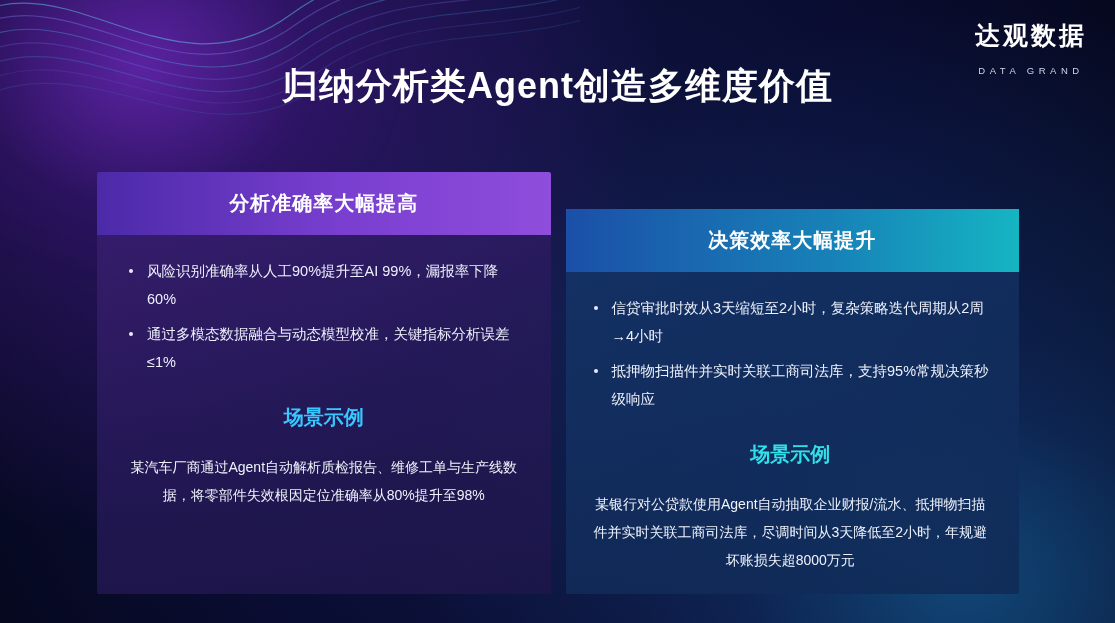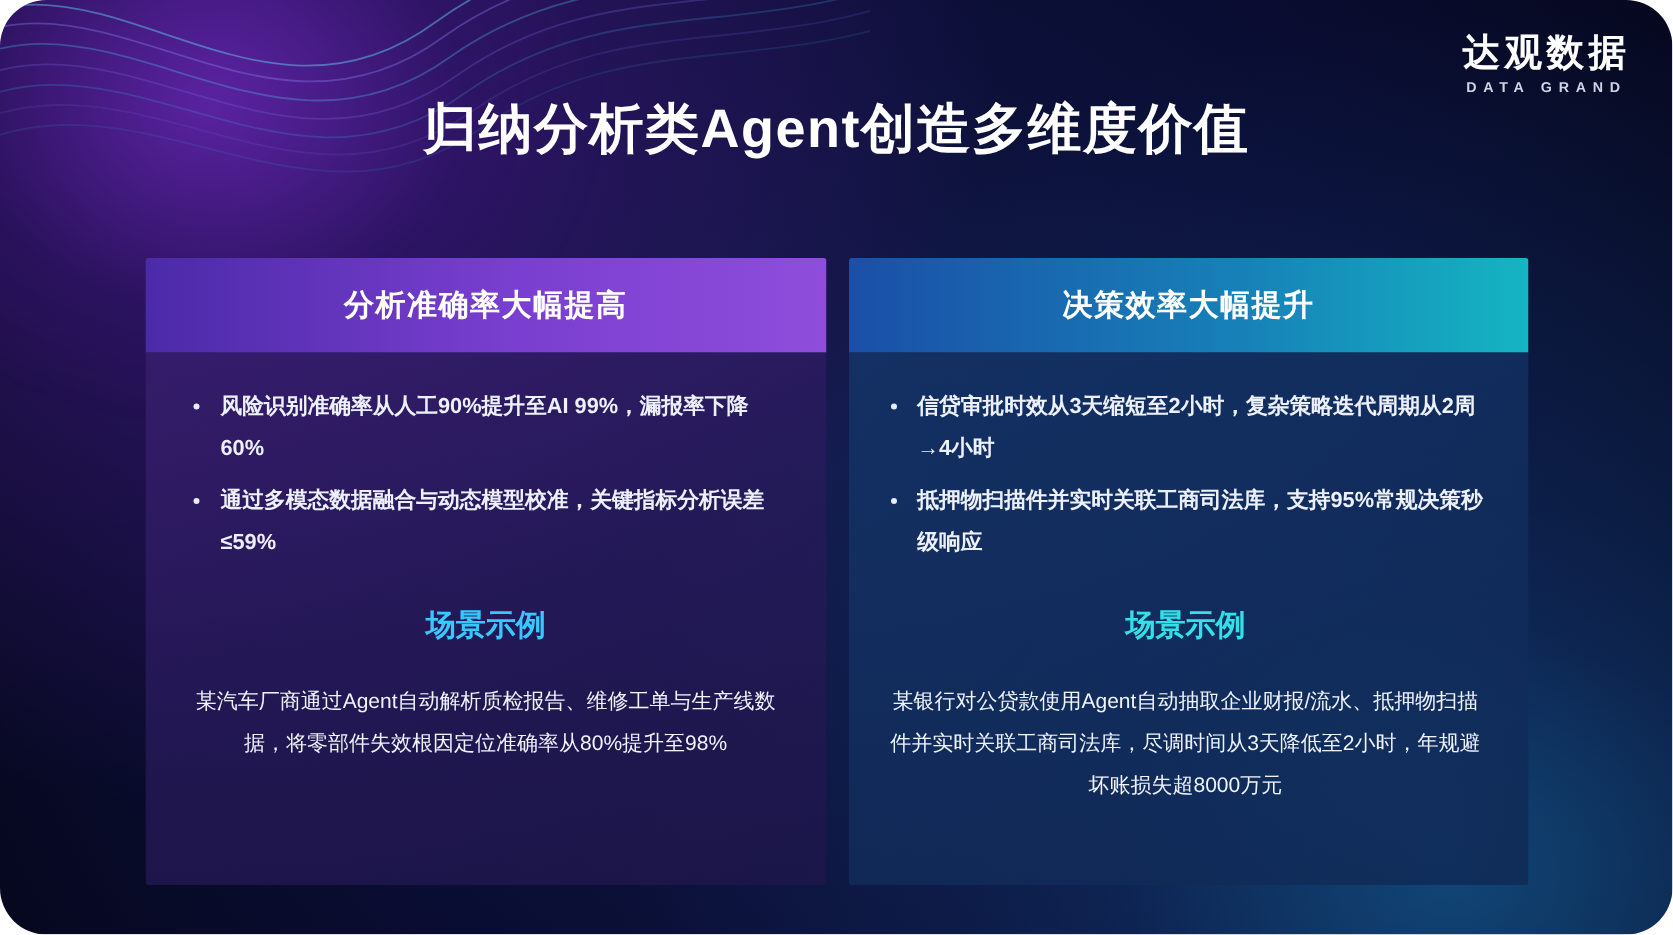--- a/index.html
+++ b/index.html
@@ -9,21 +9,20 @@
     font-family: "Liberation Sans", sans-serif;
   }
   .slide {
     position: relative;
     width: 1115px; height: 623px;
     background:
       radial-gradient(circle at 14% 6%, rgba(60,24,120,0.95) 0%, rgba(20,10,60,0.0) 45%),
       radial-gradient(circle at 88% 92%, rgba(20,70,130,0.55) 0%, rgba(10,12,48,0.0) 50%),
       radial-gradient(circle at 50% 50%, #121a4a 0%, #0a0d33 60%, #06081f 100%);
     overflow: hidden;
-    border-radius: 31px;
   }
   
   .wave-deco {
     position: absolute;
     left: -40px; top: -80px;
     width: 620px; height: 260px;
     opacity: 0.85;
     pointer-events: none;
   }
   .glow-left {
@@ -49,25 +48,24 @@
     text-align: center;
     color: #ffffff;
   }
   .logo-cn {
     font-size: 25px;
     letter-spacing: 3px;
     font-weight: 700;
     line-height: 1.1;
   }
   .logo-en {
-    margin-top: 3px;
+    margin-top: 15px;
     font-size: 9.5px;
     letter-spacing: 4.5px;
     color: #cdd6e6;
-    font-weight: bold;
   }
 
   
   .title {
     position: absolute;
     left: 0; right: 0; top: 62px;
     text-align: center;
     color: #ffffff;
     font-size: 36px;
     font-weight: 700;
@@ -98,20 +96,21 @@
     color: #ffffff;
     font-size: 20px;
     font-weight: 700;
     letter-spacing: 1px;
   }
   .card-left .card-head {
     background: linear-gradient(90deg, #4b2aa8 0%, #7a3fd0 55%, #8f4ddb 100%);
   }
   .card-right .card-head {
     background: linear-gradient(90deg, #1b4fa8 0%, #1783b8 60%, #15b5c2 100%);
+    margin-top: 37px;
   }
   .card-body {
     flex: 1;
     padding: 22px 24px 20px 24px;
     color: #ecf0fb;
     font-size: 14.5px;
     line-height: 1.95;
   }
   .card-left .card-body {
     background: linear-gradient(160deg, rgba(56,30,110,0.85) 0%, rgba(40,26,92,0.78) 45%, rgba(30,22,74,0.80) 100%);
@@ -122,21 +121,20 @@
   }
   ul.bullets {
     list-style: none;
     margin: 0 0 10px 0;
     padding: 0;
   }
   ul.bullets li {
     position: relative;
     padding-left: 26px;
     margin-bottom: 6px;
-    font-weight: bold;
   }
   ul.bullets li::before {
     content: "";
     position: absolute;
     left: 8px; top: 12px;
     width: 4px; height: 4px;
     border-radius: 50%;
     background: #e8ecf7;
   }
   .scene-label {
@@ -182,21 +180,21 @@
 
   <div class="title">归纳分析类Agent创造多维度价值</div>
 
   <div class="cards">
 
     <div class="card card-left">
       <div class="card-head">分析准确率大幅提高</div>
       <div class="card-body">
         <ul class="bullets">
           <li>风险识别准确率从人工90%提升至AI 99%，漏报率下降60%</li>
-          <li>通过多模态数据融合与动态模型校准，关键指标分析误差≤59%</li>
+          <li>通过多模态数据融合与动态模型校准，关键指标分析误差≤1%</li>
         </ul>
         <div class="scene-label">场景示例</div>
         <div class="scene-text">某汽车厂商通过Agent自动解析质检报告、维修工单与生产线数据，将零部件失效根因定位准确率从80%提升至98%</div>
       </div>
     </div>
 
     <div class="card card-right">
       <div class="card-head">决策效率大幅提升</div>
       <div class="card-body">
         <ul class="bullets">

